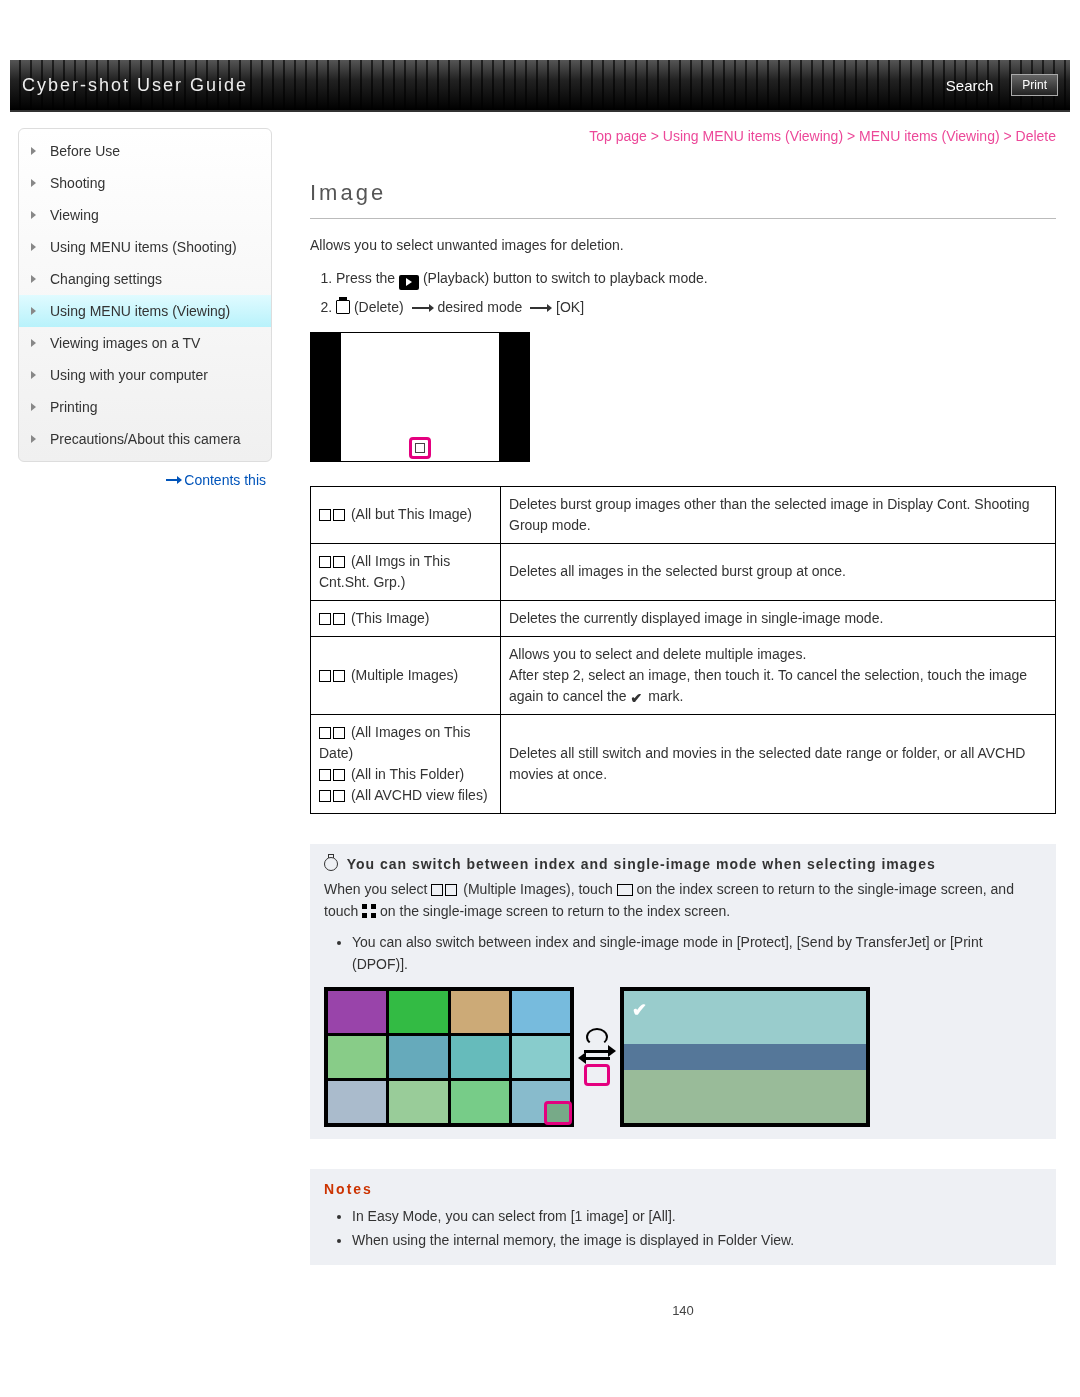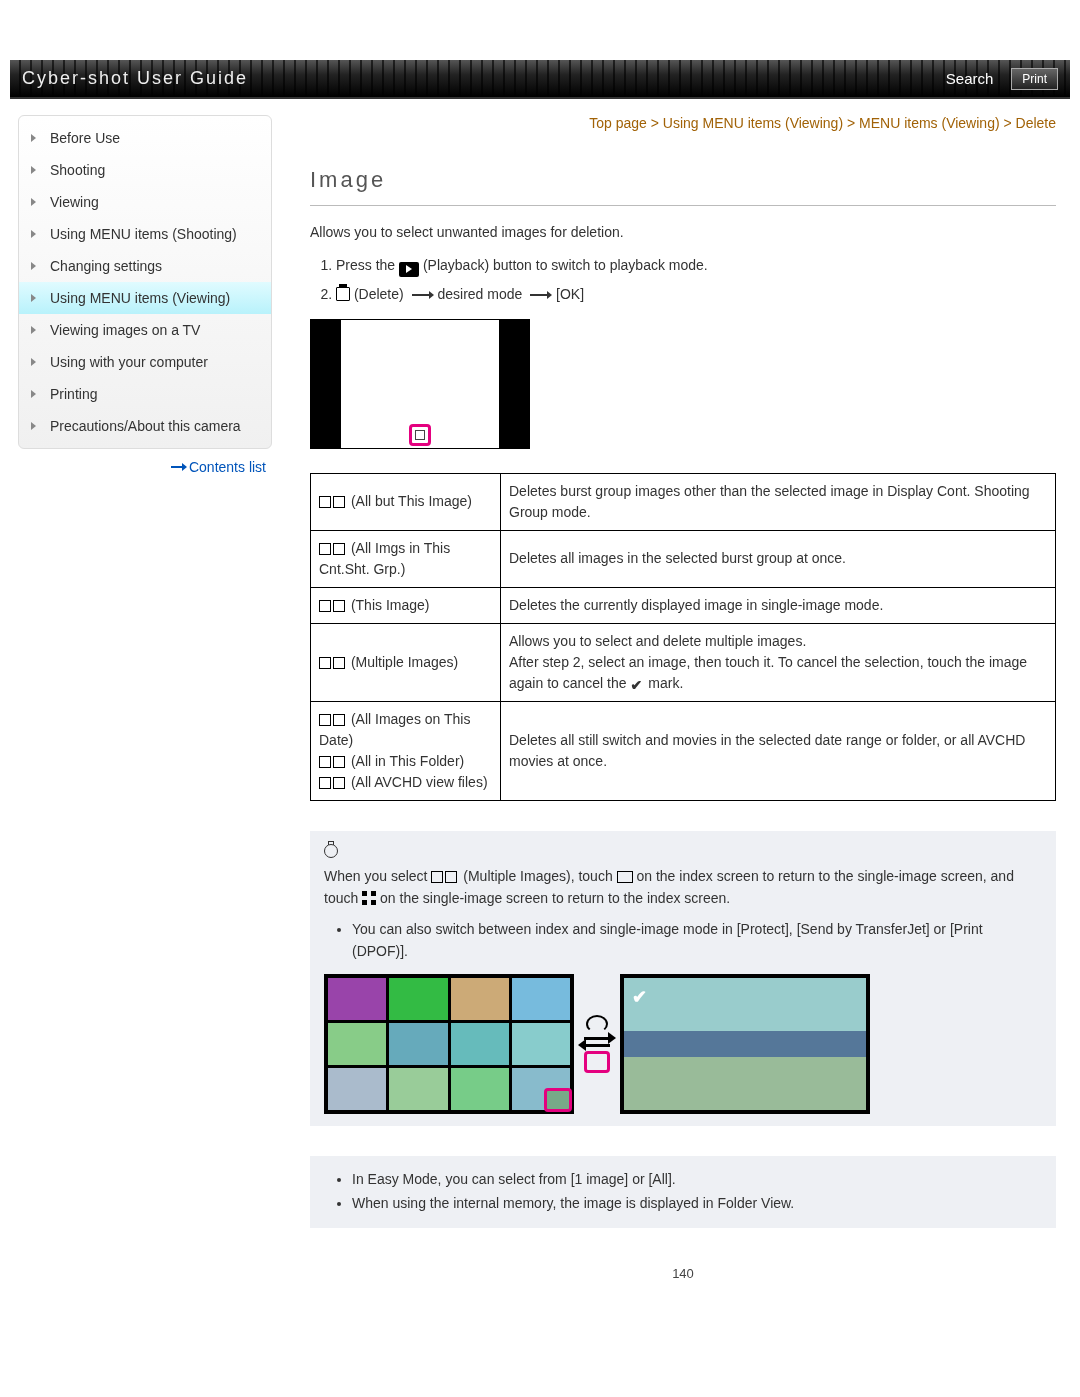--- a/index.html
+++ b/index.html
@@ -8,21 +8,21 @@
     font-size: 14px;
     color: #333;
     background: #fff;
     width: 1080px;
     margin: 0 auto;
   }
   .page { padding: 0 10px; }
 
   .header {
     margin-top: 60px;
-    height: 39px;
+    height: 52px;
     background: linear-gradient(#555 0%, #222 40%, #000 100%);
     position: relative;
     display: flex;
     align-items: center;
     padding: 0 12px;
     border-bottom: 2px solid #333;
   }
   .stripes {
     position: absolute; inset: 0;
     background: repeating-linear-gradient(90deg, rgba(0,0,0,0) 0 9px, rgba(0,0,0,0.6) 9px 11px);
@@ -100,21 +100,21 @@
     border-left: 5px solid #0054ba;
   }
 
   .main {
     flex: 1;
     padding: 0 14px 40px 30px;
     min-width: 0;
   }
   .breadcrumb {
     text-align: right;
-    color: #a16207;
+    color: #ec4899;
     font-size: 14px;
     margin-bottom: 36px;
   }
   .page-title {
     font-size: 22px;
     letter-spacing: 3px;
     color: #555;
     font-weight: 500;
     margin-bottom: 12px;
   }
@@ -336,21 +336,21 @@
             <span class="chev"></span>
             <span>Printing</span>
           </div>
         <div class="nav-item">
             <span class="chev"></span>
             <span>Precautions/About this camera</span>
           </div>
       </div>
       <div class="contents-link">
         <span class="arrow-blue"></span>
-        <span>Contents list</span>
+        <span>Contents this</span>
       </div>
     </div>
 
     <div class="main">
       <div class="breadcrumb">Top page &gt; Using MENU items (Viewing) &gt; MENU items (Viewing) &gt; Delete</div>
 
       <div class="page-title">Image</div>
       <div class="rule"></div>
 
       <div class="intro-text">Allows you to select unwanted images for deletion.</div>
@@ -411,20 +411,21 @@
             <div><span class="cell-icon"></span><span class="cell-icon"></span><span> (All AVCHD view files)</span></div>
           </td>
           <td>Deletes all still switch and movies in the selected date range or folder, or all AVCHD movies at once.</td>
         </tr>
       </tbody>
         </table>
 
       <div class="tip-box">
         <div class="tip-head">
           <span class="bulb-icon"></span>
+          <span>You can switch between index and single-image mode when selecting images</span>
         </div>
         <p>
           <span>When you select </span>
           <span class="cell-icon"></span><span class="cell-icon"></span>
           <span> (Multiple Images), touch </span>
           <span class="single-icon"></span>
           <span> on the index screen to return to the single-image screen, and touch </span>
           <span class="index-icon"></span>
           <span> on the single-image screen to return to the index screen.</span>
         </p>
@@ -454,20 +455,21 @@
             <span class="arrow-l"></span>
             <span class="mini-btn"></span>
           </div>
           <div class="single-view">
             <span class="chk">✔</span>
           </div>
         </div>
       </div>
 
       <div class="notes-box">
+        <div class="notes-head">Notes</div>
         <ul>
           <li>In Easy Mode, you can select from [1 image] or [All].</li>
           <li>When using the internal memory, the image is displayed in Folder View.</li>
         </ul>
       </div>
 
       <div class="page-num">140</div>
     </div>
 
   </div>

